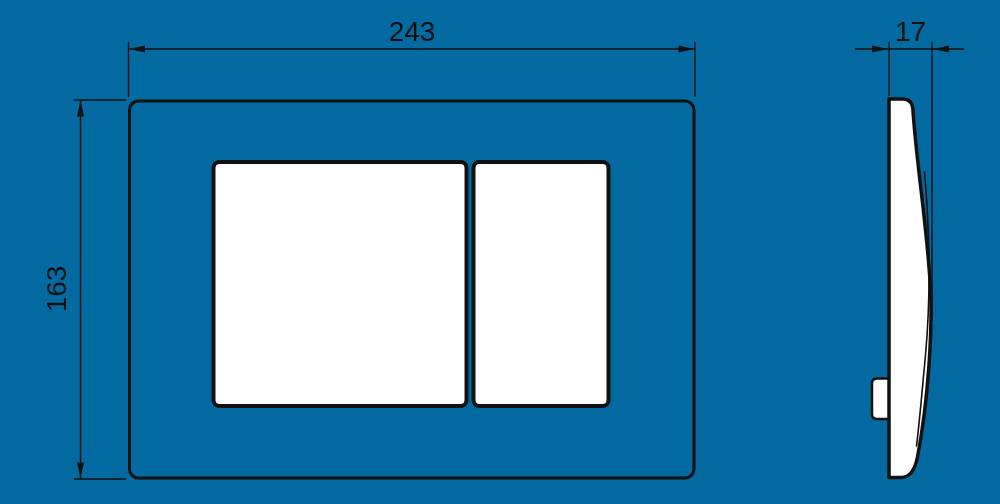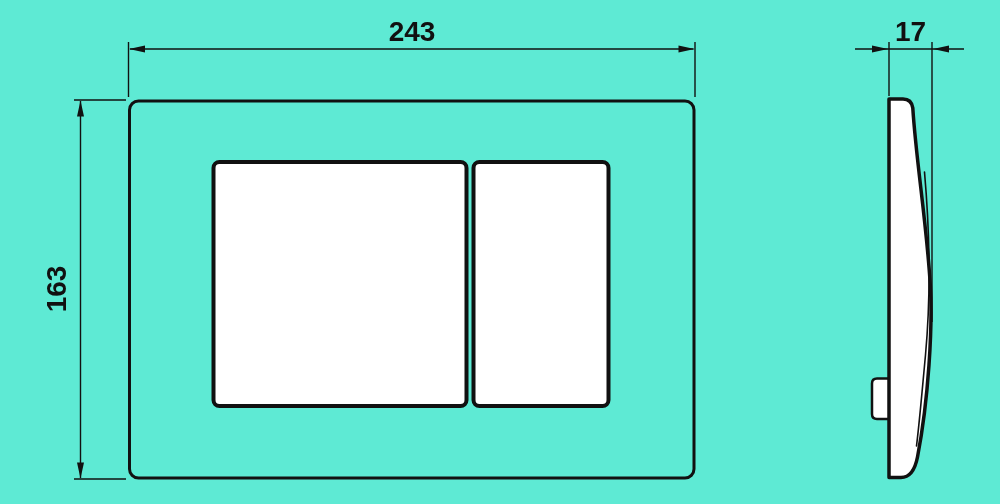--- a/index.html
+++ b/index.html
@@ -4,24 +4,23 @@
 <style>
   html, body {
     margin: 0;
     padding: 0;
     background: #ffffff;
   }
   .canvas {
     position: relative;
     width: 1000px;
     height: 504px;
-    background: #5eead4;
+    background: #0369a1;
     overflow: hidden;
     font-family: "Liberation Sans", sans-serif;
-    font-weight: bold;
   }
   svg text {
     font-family: "Liberation Sans", "DejaVu Sans", sans-serif;
     font-size: 28px;
     fill: #111111;
   }
   .thick  { stroke: #111111; stroke-width: 3;   fill: none; }
   .button { stroke: #111111; stroke-width: 4;   fill: #ffffff; }
   .thin   { stroke: #111111; stroke-width: 1.4; fill: none; }
   .arrow  { fill: #111111; stroke: none; }

